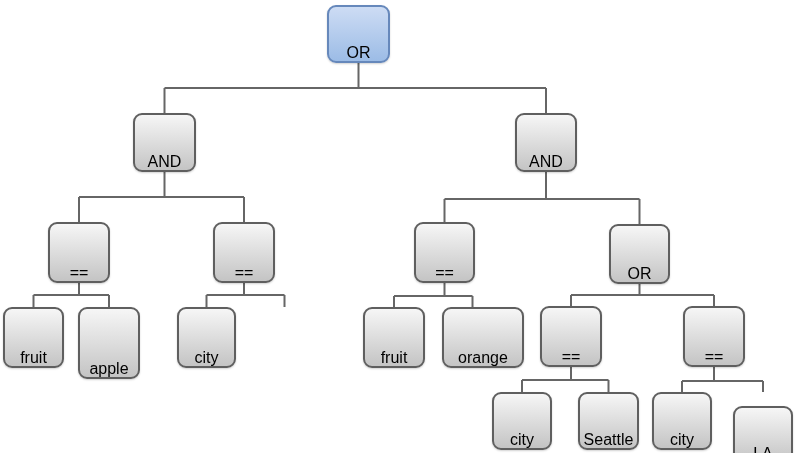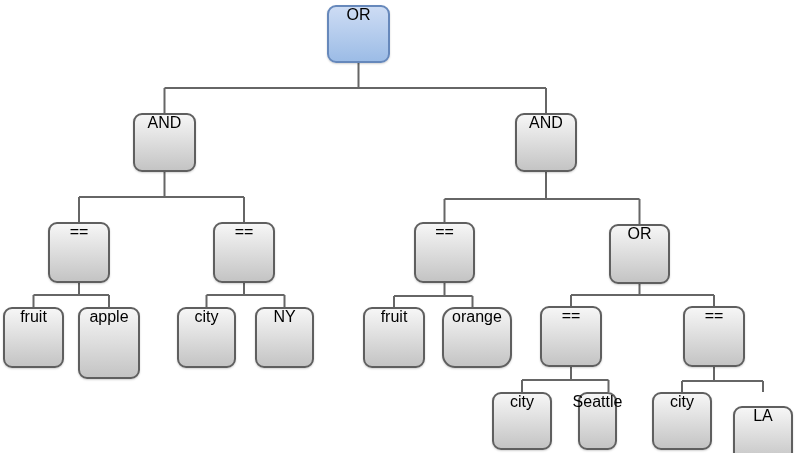--- a/index.html
+++ b/index.html
@@ -28,21 +28,21 @@
     top: 0;
     width: 795px;
     height: 453px;
   }
   .node {
     position: absolute;
     box-sizing: border-box;
     border: 2px solid var(--node-border, #5f5f5f);
     border-radius: 9px;
     display: flex;
-    align-items: flex-start;
+    align-items: flex-end;
     justify-content: center;
     background: linear-gradient(to bottom, var(--node-top, #f6f6f6), var(--node-bottom, #c4c4c4));
     font-size: 16px;
     color: var(--text-color, #000000);
     box-shadow: 0 1px 2px rgba(0,0,0,0.18);
     cursor: default;
     user-select: none;
   }
   .node.root {
     border-color: var(--root-border, #6688bb);
@@ -91,39 +91,36 @@
       </div>
       <div class="node" style="left: 3px; top: 307px; width: 61px; height: 61px;">
         <span>fruit</span>
       </div>
       <div class="node" style="left: 78px; top: 307px; width: 62px; height: 72px;">
         <span>apple</span>
       </div>
       <div class="node" style="left: 177px; top: 307px; width: 59px; height: 61px;">
         <span>city</span>
       </div>
-      <div class="node" style="left: 255px; top: 307px; width: 59px; height: 61px;">
-        <span>NY</span>
-      </div>
       <div class="node" style="left: 363px; top: 307px; width: 62px; height: 61px;">
         <span>fruit</span>
       </div>
-      <div class="node" style="left: 442px; top: 307px; width: 70px; height: 61px; border-radius: 13px;">
+      <div class="node" style="left: 442px; top: 307px; width: 82px; height: 61px;">
         <span>orange</span>
       </div>
       <div class="node" style="left: 540px; top: 306px; width: 62px; height: 61px;">
         <span>==</span>
       </div>
       <div class="node" style="left: 683px; top: 306px; width: 62px; height: 61px;">
         <span>==</span>
       </div>
       <div class="node" style="left: 492px; top: 392px; width: 60px; height: 58px;">
         <span>city</span>
       </div>
-      <div class="node" style="left: 578px; top: 392px; width: 39px; height: 58px;">
+      <div class="node" style="left: 578px; top: 392px; width: 61px; height: 58px;">
         <span>Seattle</span>
       </div>
       <div class="node" style="left: 652px; top: 392px; width: 60px; height: 58px;">
         <span>city</span>
       </div>
       <div class="node" style="left: 733px; top: 392px; width: 60px; height: 58px; margin-top: 14px;">
         <span>LA</span>
       </div>
     </div>
 </div>

